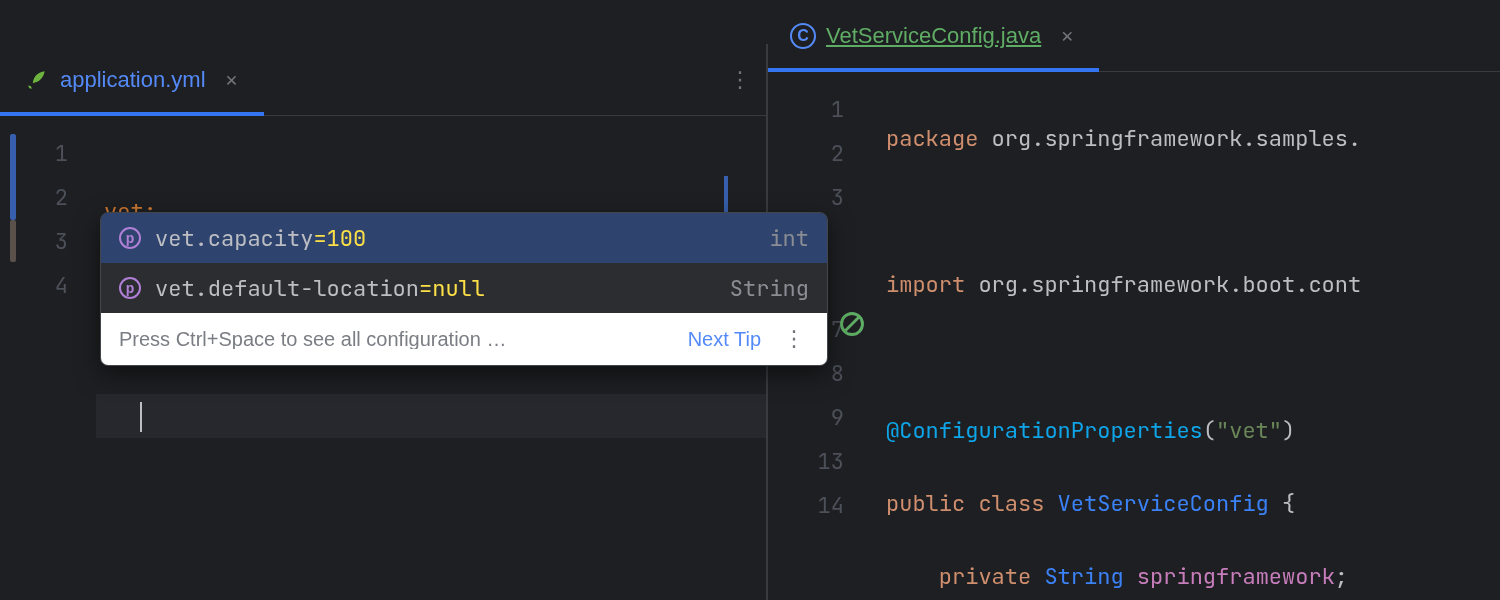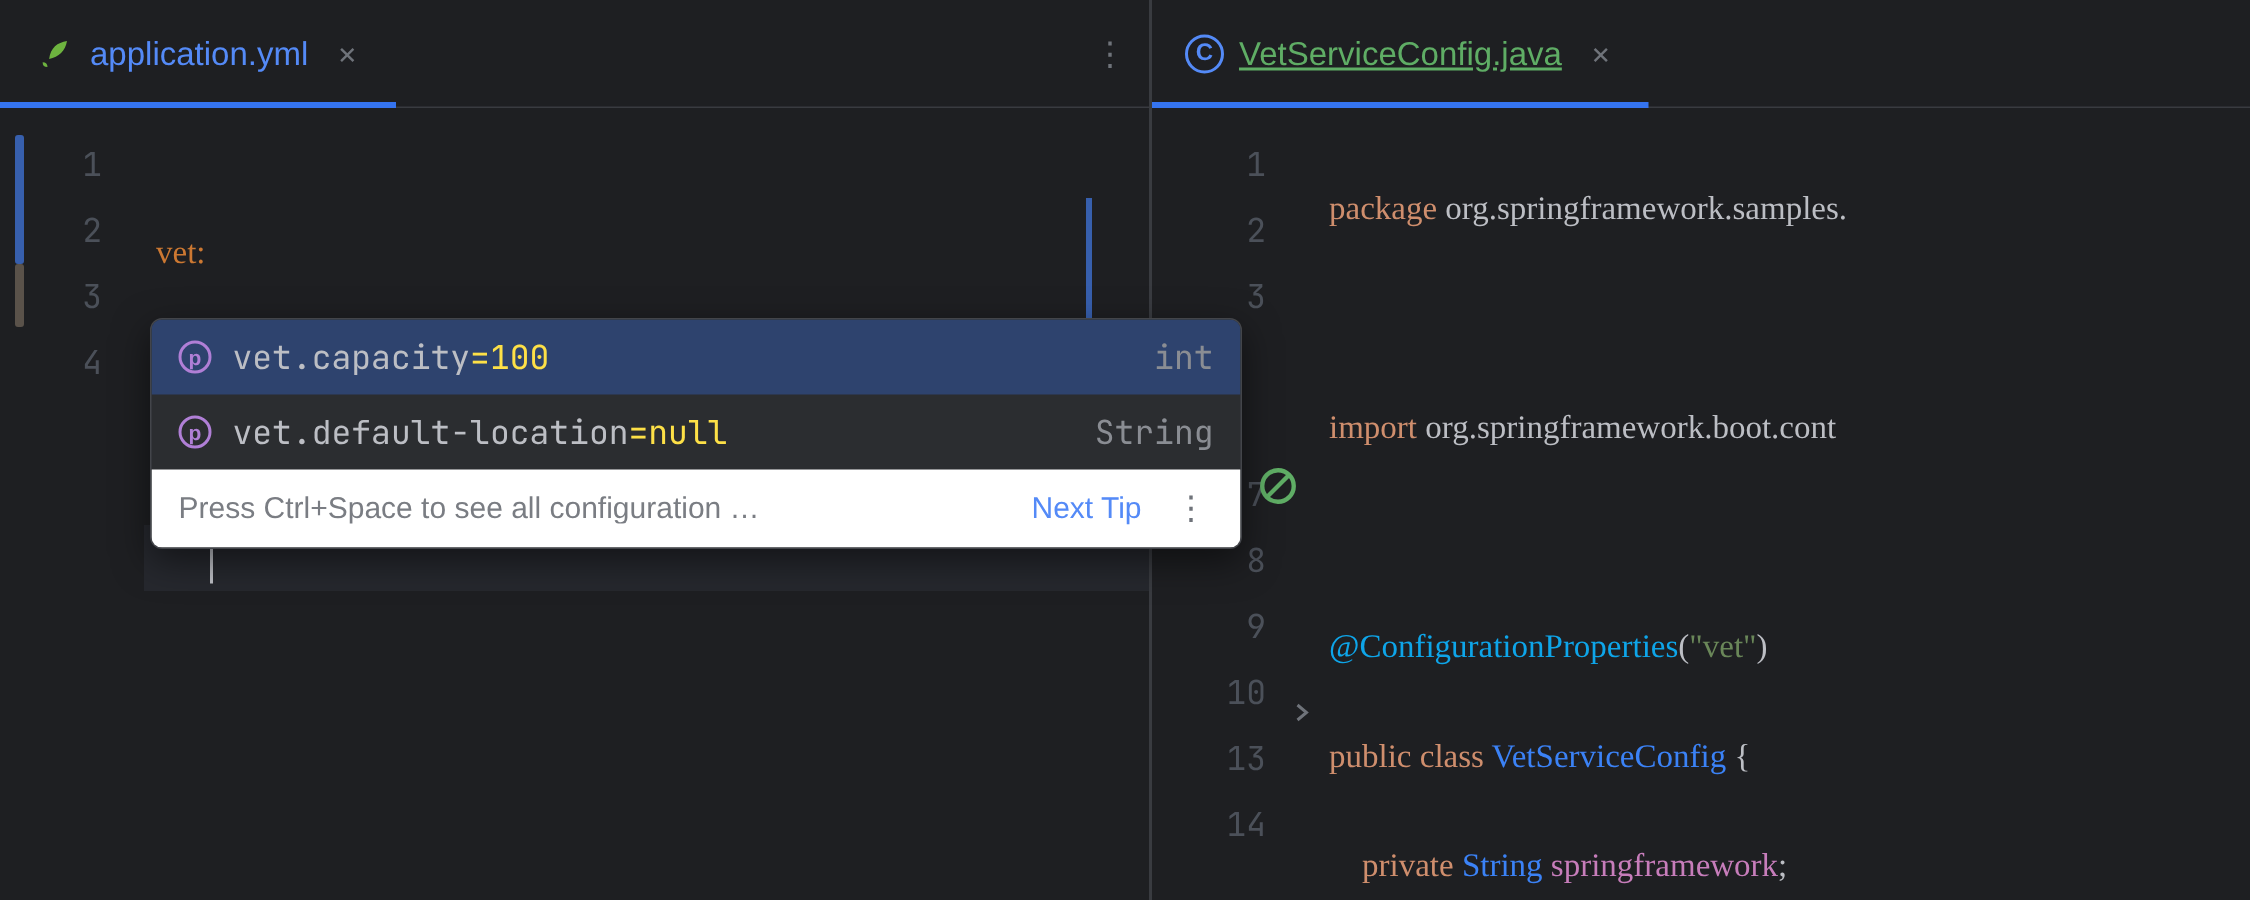--- a/index.html
+++ b/index.html
@@ -7,21 +7,21 @@
     margin: 0; padding: 0;
     width: 1500px; height: 600px;
     background: #1e1f22;
     font-family: "JetBrains Mono", "Fira Code", Consolas, monospace;
     font-size: 22px;
     color: #bcbec4;
     overflow: hidden;
   }
   .panes { display: flex; width: 100%; height: 100%; }
   .pane { flex: 1; display: flex; flex-direction: column; min-width: 0; }
-  .pane.left  { flex: 0 0 768px; border-right: 2px solid #393b40; }
+  .pane.left  { flex: 0 0 768px; border-right: 2px solid #393b40; margin-top: 44px; }
   .pane.right { flex: 1; }
 
   
   .tabbar {
     height: 72px;
     display: flex; align-items: stretch;
     border-bottom: 1px solid #393b40;
     user-select: none;
   }
   .tab {
@@ -66,21 +66,21 @@
     position: absolute; left: 10px; width: 6px; background: #375fad; border-radius: 2px;
   }
   .gutter .mod-marker.m1 { top: 18px; height: 86px; }
   .gutter .mod-marker.m2 { top: 104px; height: 42px; background: #5a524a; }
 
   .code {
     flex: 1; padding-top: 16px;
     white-space: pre; overflow: hidden;
     position: relative;
   }
-  .code .line { height: 44px; line-height: 44px; padding-left: 8px; font-family: Liberation Serif, serif; }
+  .code .line { height: 44px; line-height: 44px; padding-left: 8px; }
   .code .line.current { background: #26282e; }
   .caret {
     display: inline-block; width: 2px; height: 30px; background: #bcbec4;
     vertical-align: middle; margin-left: 36px;
   }
 
   
   .tk-key   { color: #cc7832; }    
   .tk-col   { color: #cc7832; }
   .tk-str   { color: #6a8759; }    
@@ -205,23 +205,20 @@
     <div class="editor">
       <div class="gutter">
         <div class="ln">1</div>
         <div class="ln">2</div>
         <div class="ln">3</div>
         <div class="ln"></div>
         <div class="ln"></div>
         <div class="ln">7</div>
         <div class="ln">8</div>
         <div class="ln">9</div>
-        <div class="ln fold"><span>10</span><span class="fold-chevron"><svg viewBox="0 0 16 16" width="16" height="16" fill="none" stroke="currentColor" stroke-width="2">
-                <polyline points="5 3 11 8 5 13"></polyline>
-              </svg></span></div>
         <div class="ln">13</div>
         <div class="ln">14</div>
       </div>
       <div class="code">
 <div class="line"><span class="tk-kw">package</span><span class="tk-punc"> org.springframework.samples.</span></div>
 <div class="line"></div>
 <div class="line"><span class="tk-kw">import</span><span class="tk-punc"> org.springframework.boot.cont</span></div>
 <div class="line"></div>
 <div class="line"><span class="tk-ann">@ConfigurationProperties</span><span class="tk-punc">(</span><span class="tk-annstr">"vet"</span><span class="tk-punc">)</span></div>
 <div class="line"><span class="tk-kw">public class </span><span class="tk-type">VetServiceConfig </span><span class="tk-punc">{</span></div>

